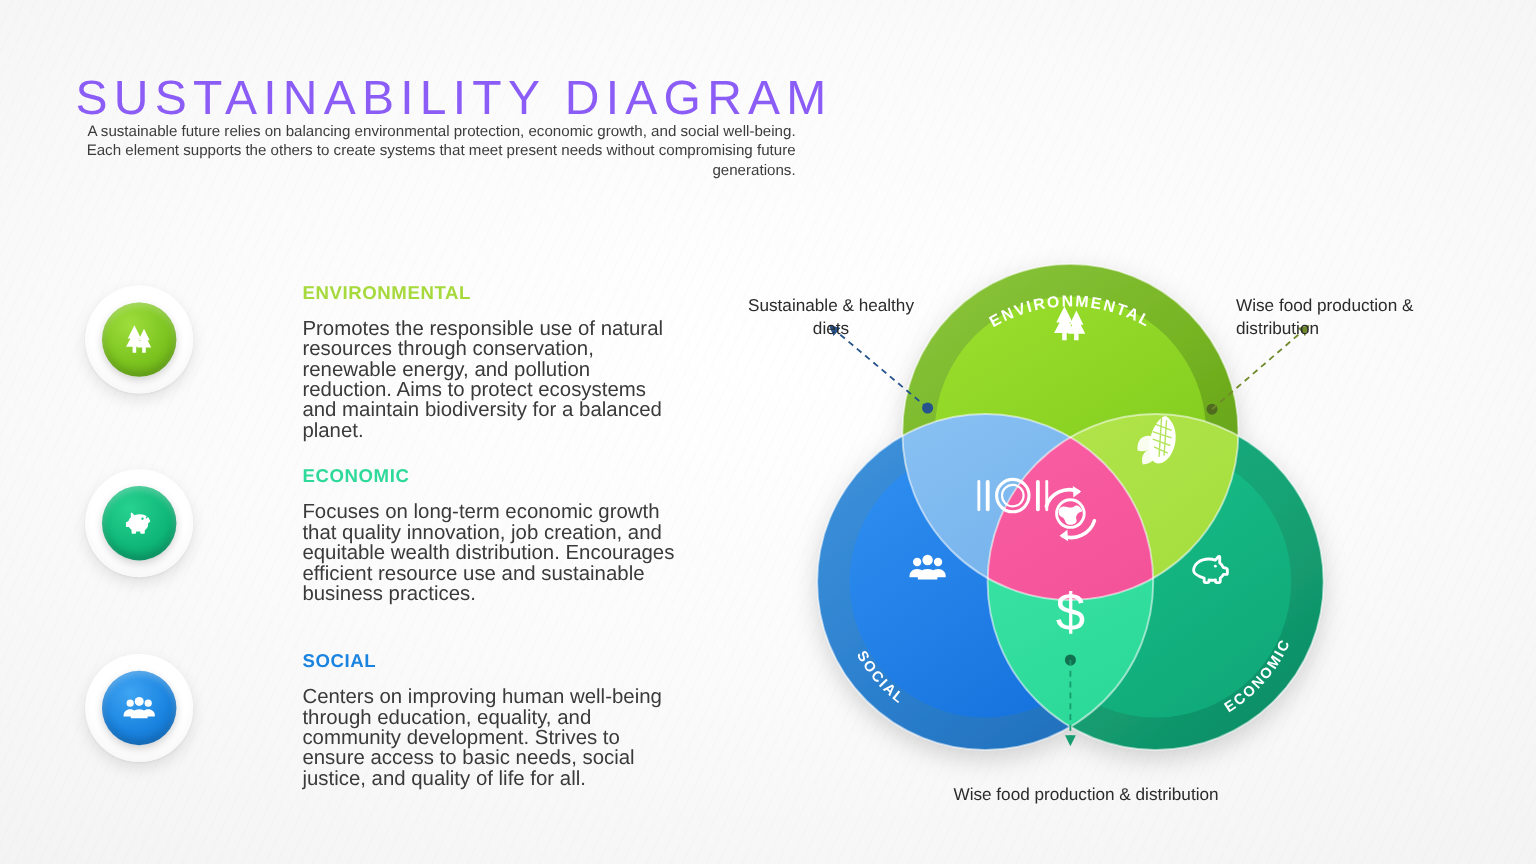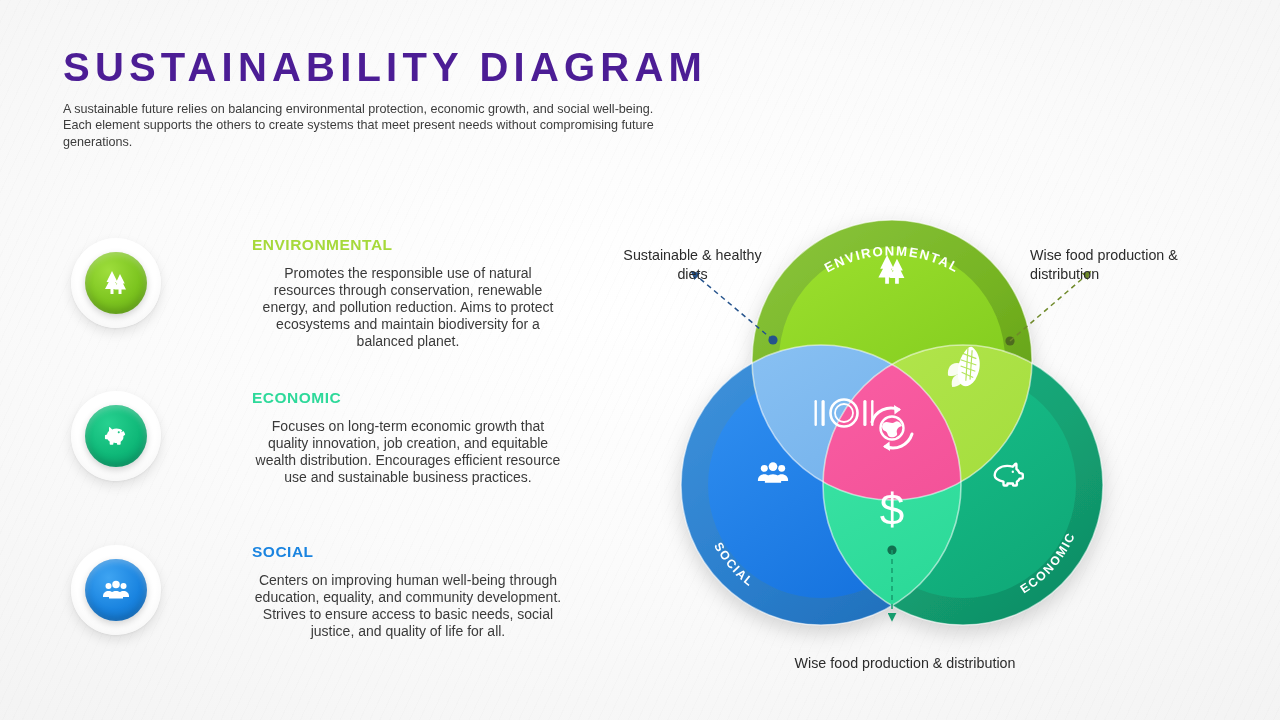--- a/index.html
+++ b/index.html
@@ -15,36 +15,37 @@
       repeating-linear-gradient(115deg, rgba(0,0,0,0.012) 0px, rgba(0,0,0,0.012) 1px, rgba(0,0,0,0) 1px, rgba(0,0,0,0) 9px),
       radial-gradient(ellipse 90% 80% at 50% 42%, #ffffff 0%, #fbfbfb 45%, #f2f2f2 100%);
     position: relative;
     color: #333;
   }
 
   
   #page-title {
     position: absolute;
     left: 63px;
-    top: 47px;
+    top: 62px;
     font-size: 40px;
-    font-weight: bold;
+    font-weight: normal;
     letter-spacing: 5.2px;
-    color: #4c1d95;
+    color: #8b5cf6;
     white-space: nowrap;
     line-height: 1;
   }
   #page-subtitle {
     position: absolute;
     left: 63px;
     top: 101px;
     width: 600px;
     font-size: 12.6px;
     line-height: 16.4px;
     color: #3c3c3c;
+    text-align: right;
   }
 
   
   .legend-item {
     position: absolute;
     left: 63px;
     width: 450px;
     height: 120px;
   }
   #legend-environmental { top: 232px; }
@@ -87,24 +88,23 @@
     top: 4px;
     font-size: 15.5px;
     font-weight: bold;
     letter-spacing: 0.5px;
   }
   .legend-body {
     position: absolute;
     left: 189px;
     top: 33px;
     width: 312px;
-    font-size: 14px;
+    font-size: 17px;
     line-height: 17px;
     color: #3a3a3a;
-    text-align: center;
   }
   #legend-environmental .legend-heading { color: #a6d93b; }
   #legend-economic      .legend-heading { color: #2ed99a; }
   #legend-social        .legend-heading { color: #1a84e0; }
 
   
   #venn-wrap {
     position: absolute;
     left: 612px;
     top: 170px;

